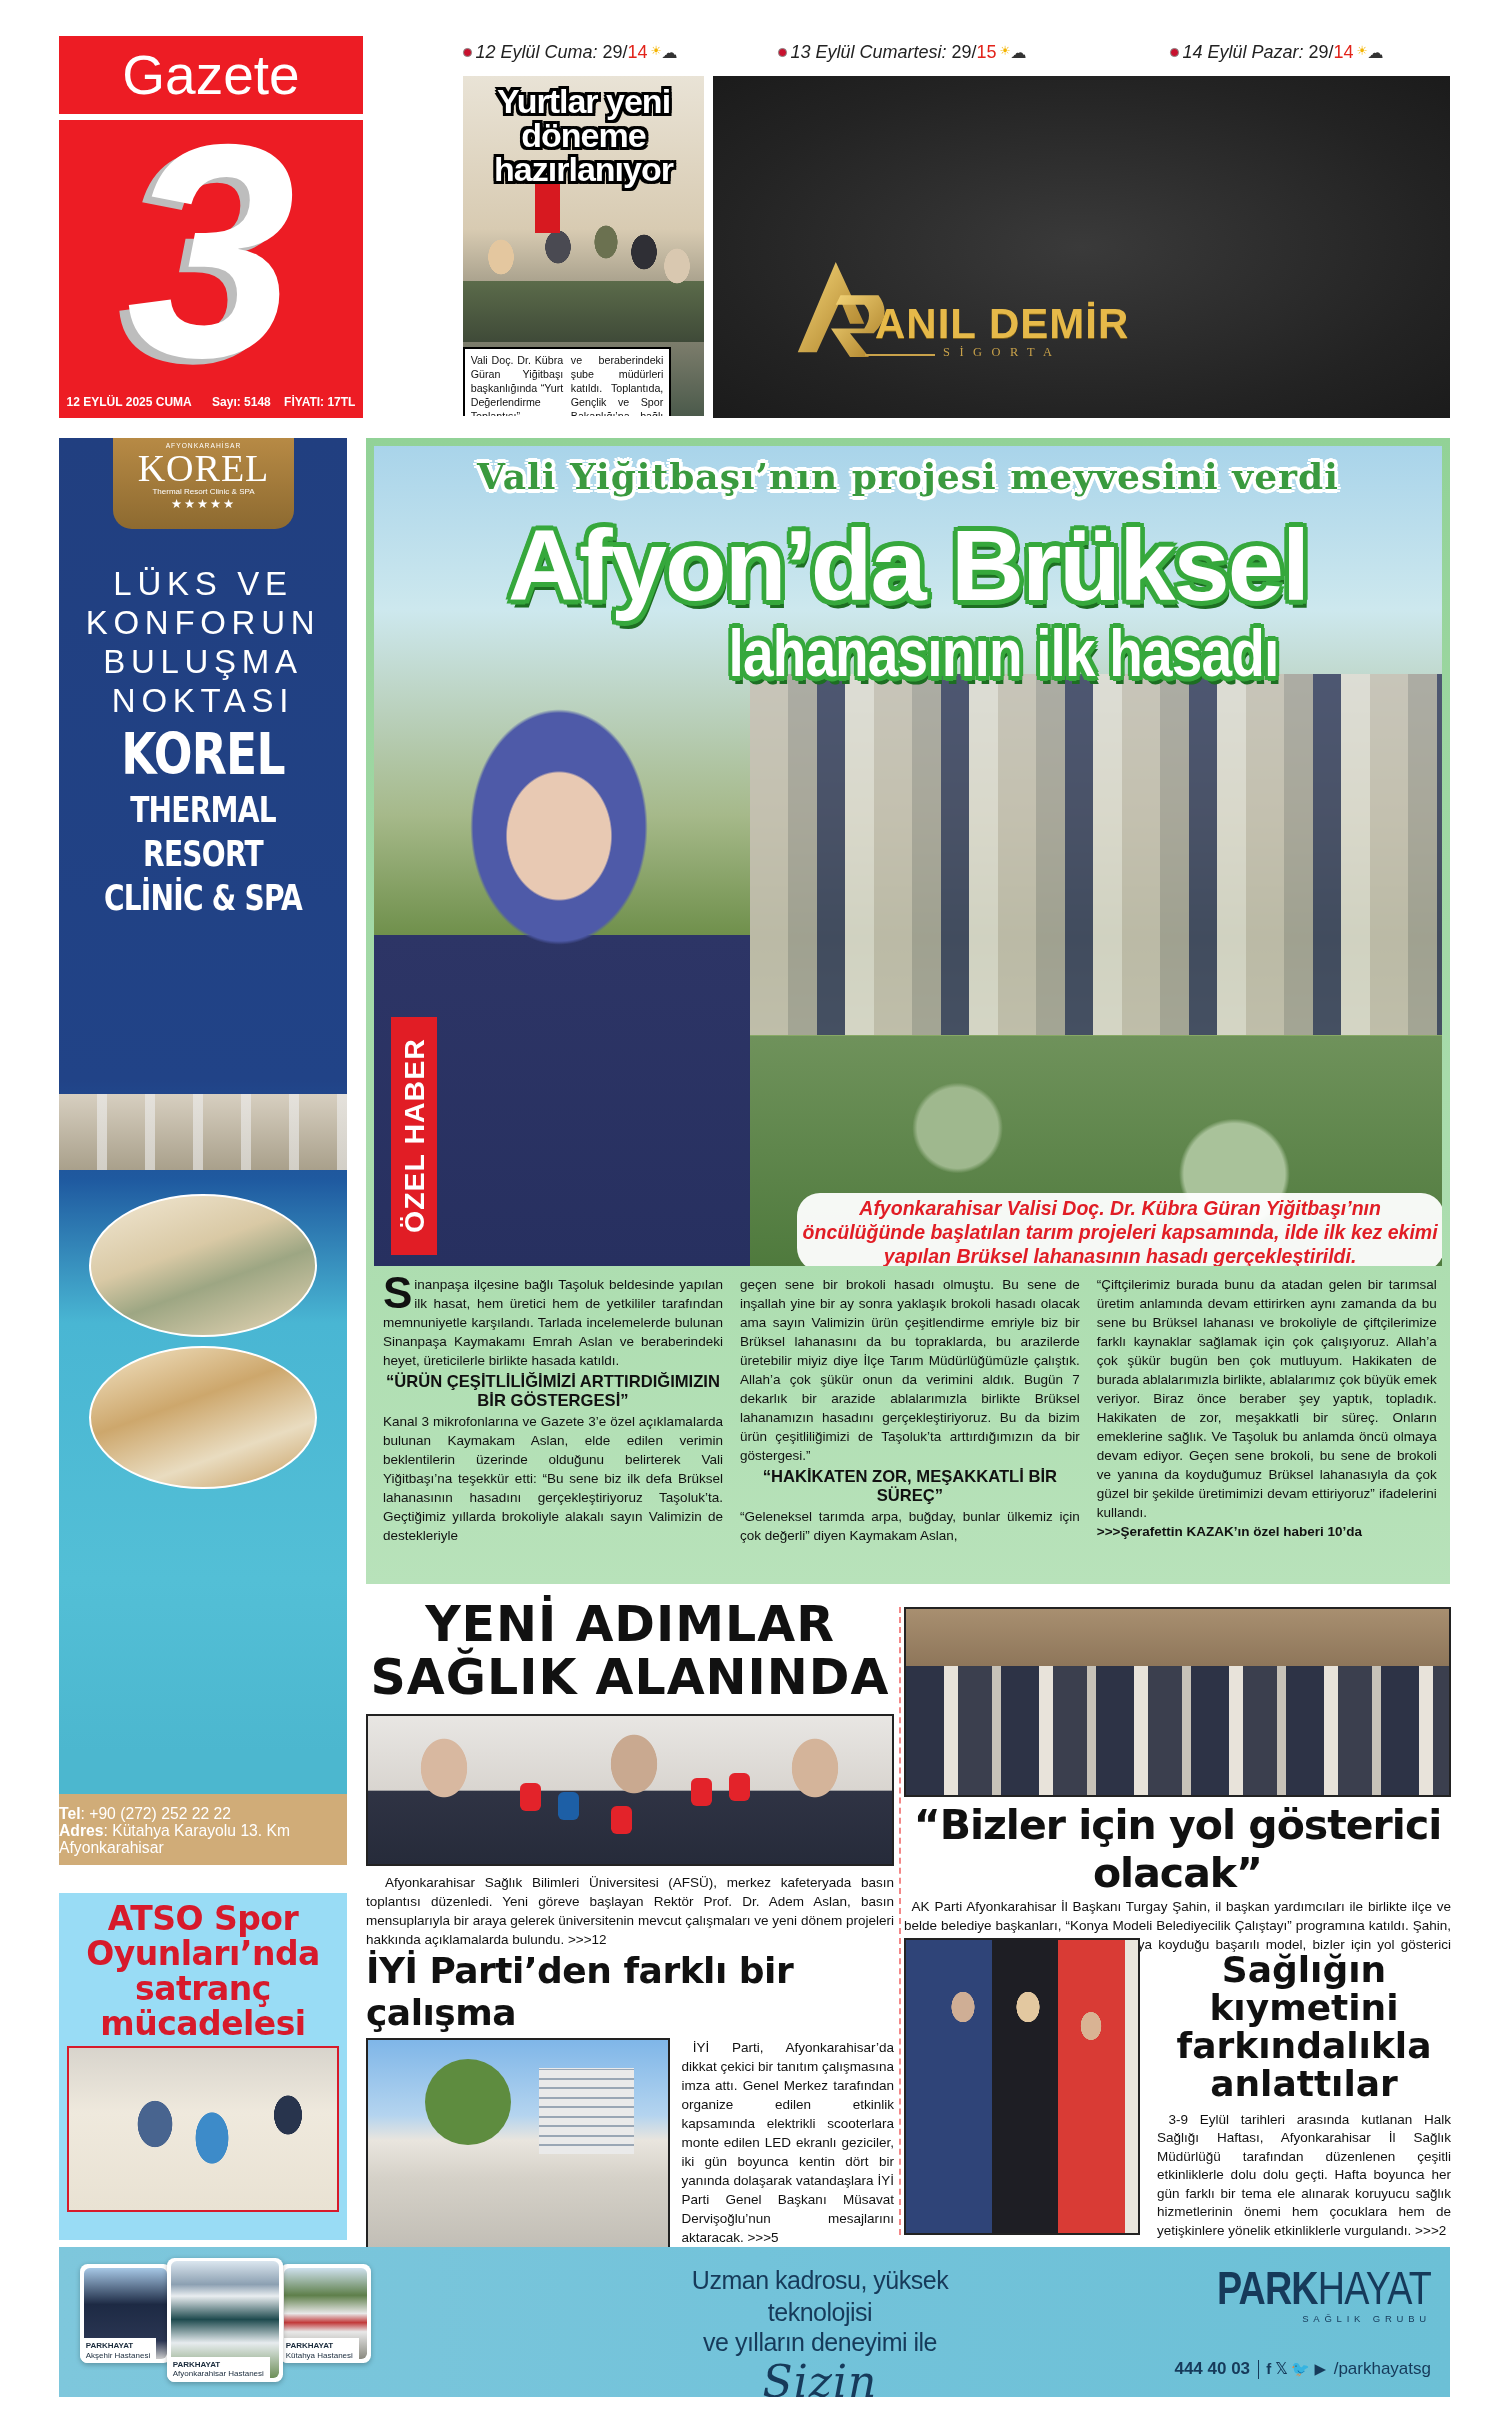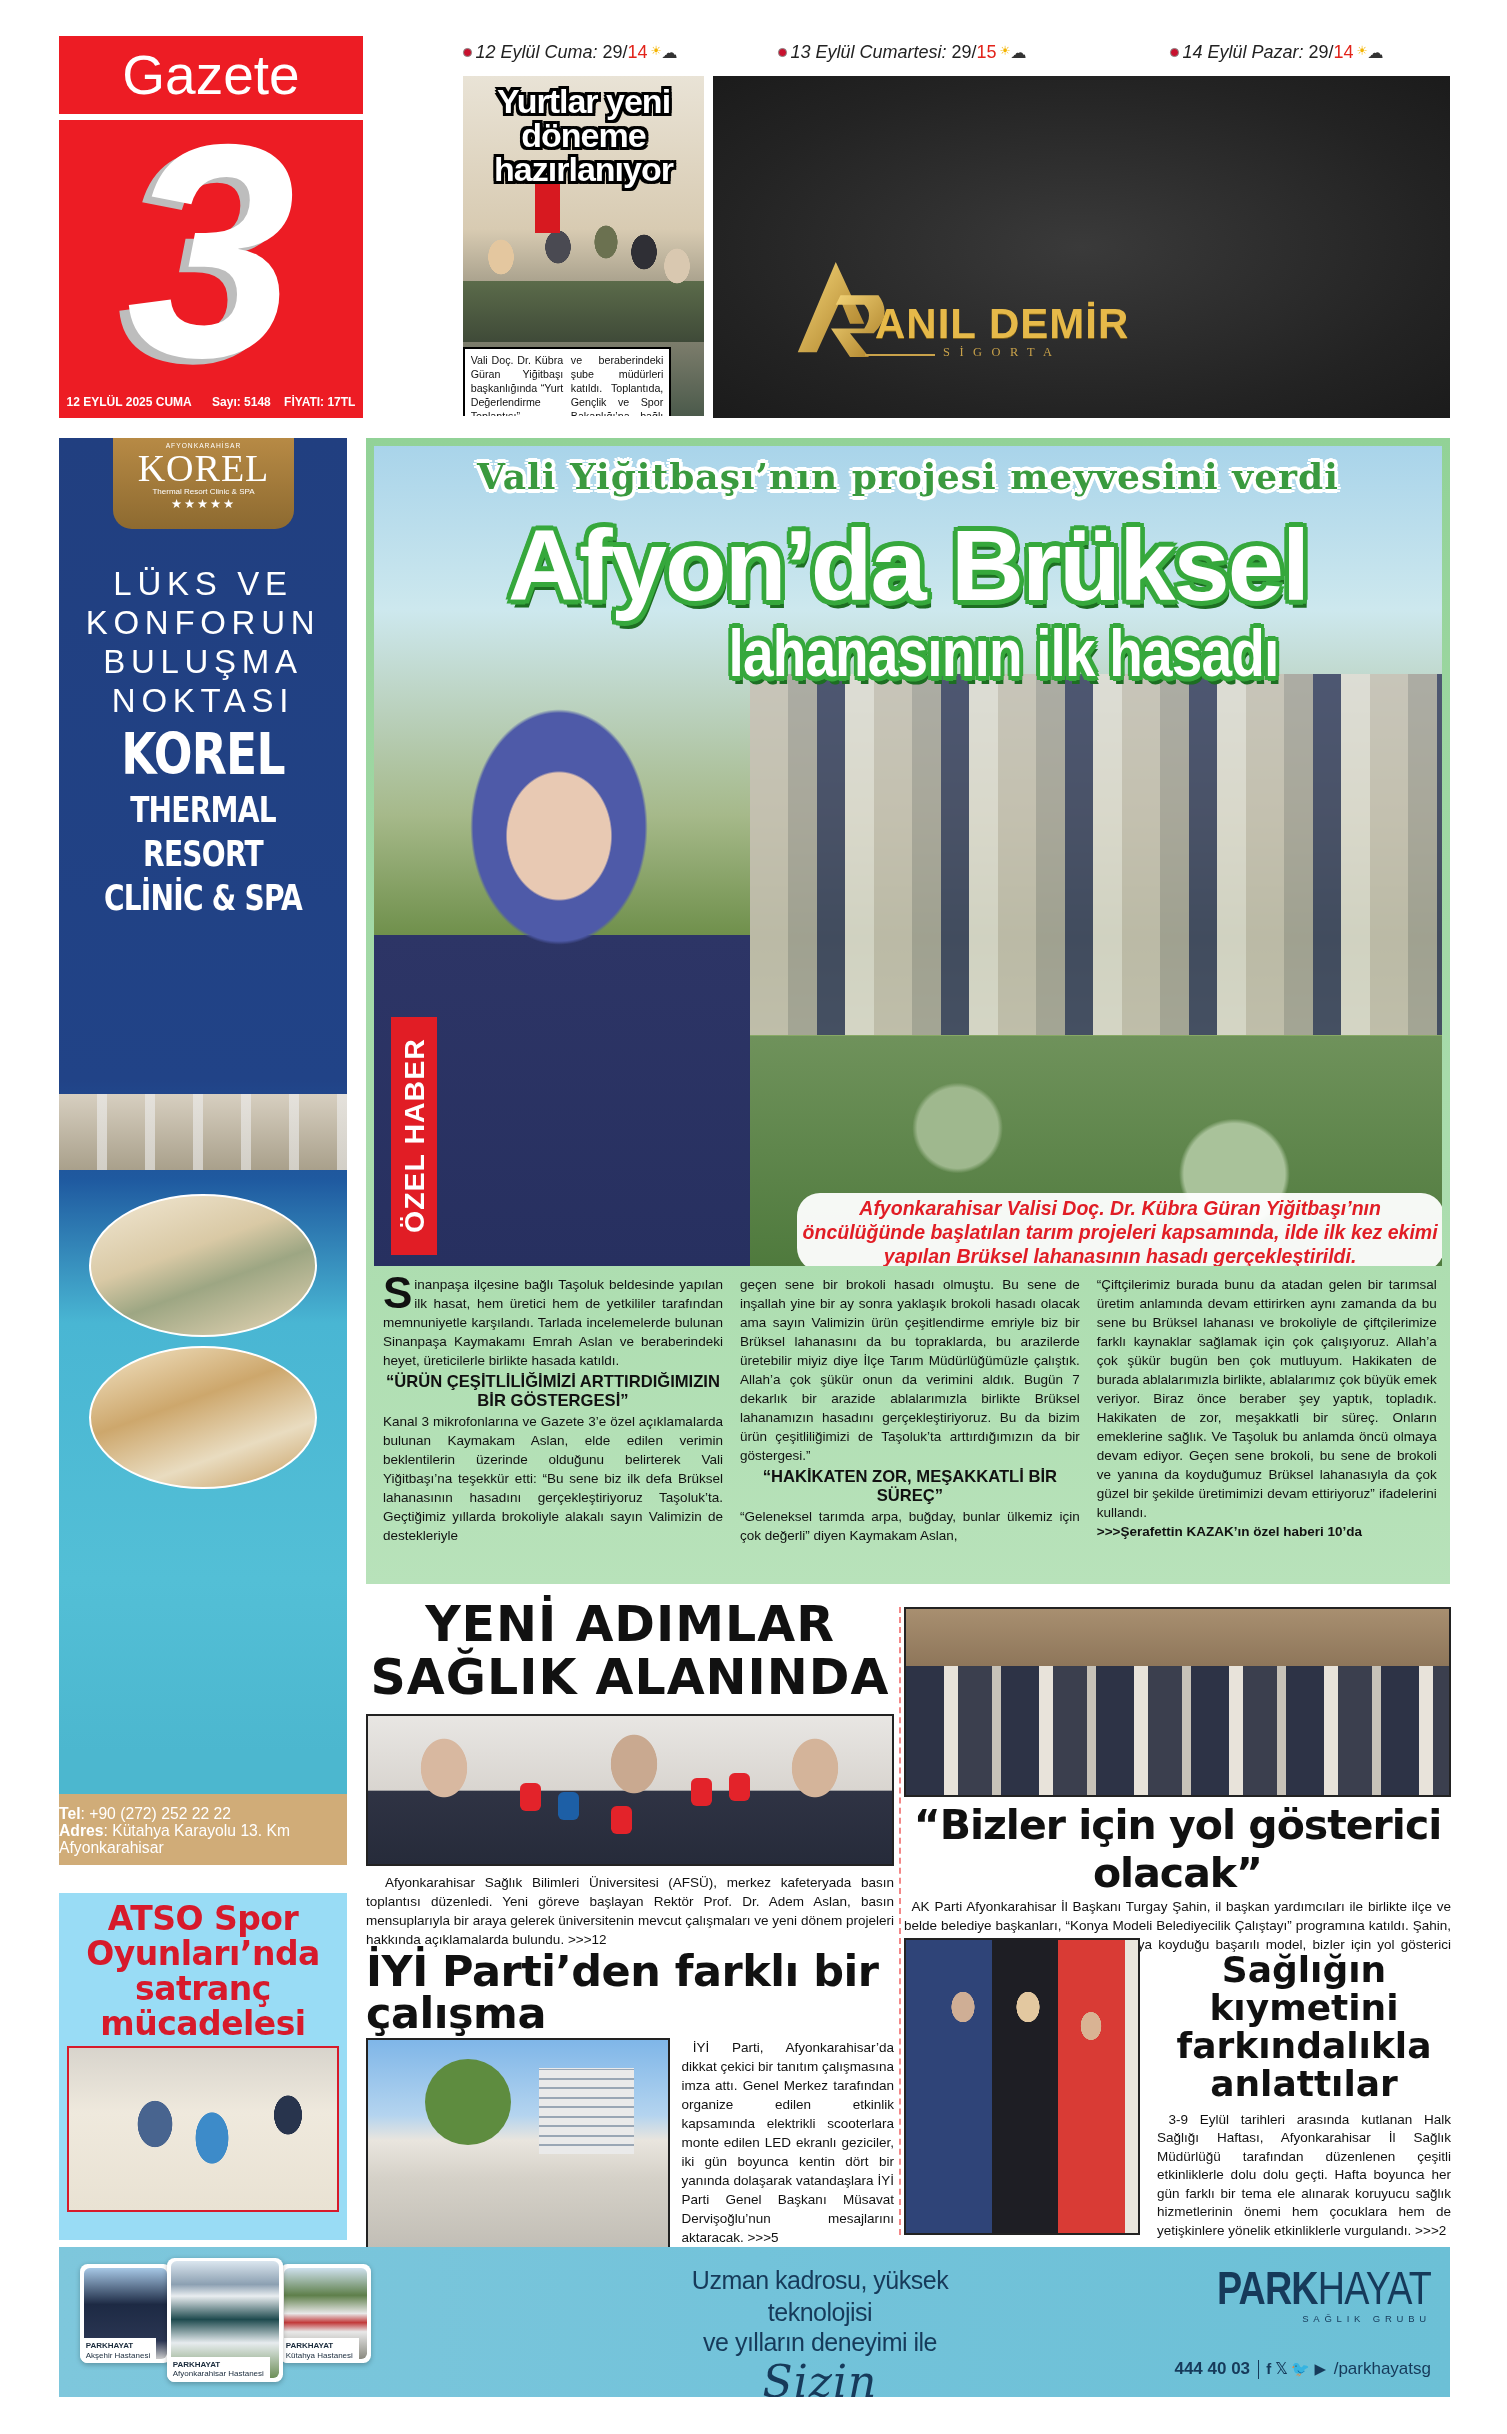--- a/index.html
+++ b/index.html
@@ -96,21 +96,21 @@
   .saglik .title { text-align: center; font-size: 49px; line-height: 53px; font-weight: 900; letter-spacing: 1px; font-family: "DejaVu Sans", sans-serif; }
   .saglik .photo { margin-top: 9.5px; height: 152px; border: 2.9px solid #222; background:
       radial-gradient(ellipse 38px 48px at 76px 52px,#d8b8a0 60%,transparent 62%),
       radial-gradient(ellipse 38px 48px at 266px 48px,#c9a990 60%,transparent 62%),
       radial-gradient(ellipse 38px 48px at 447px 52px,#d4b49a 60%,transparent 62%),
       linear-gradient(180deg,#e8e6e3 0%,#d9d5d0 50%,#2f3344 51%,#262b3a 100%); position: relative; }
   .saglik .mic { position: absolute; width: 21px; height: 28.5px; border-radius: 5.7px; }
   .saglik .text { margin-top: 7.6px; font-size: 13.5px; line-height: 19px; text-align: justify; text-indent: 19px; }
 
   .iyi { left: 366px; top: 1950px; width: 528px; }
-  .iyi .title { font-size: 43px; font-weight: 900; line-height: 42px; font-family: "DejaVu Sans", sans-serif; letter-spacing: -0.5px; }
+  .iyi .title { font-size: 36px; font-weight: 900; line-height: 42px; font-family: "DejaVu Sans", sans-serif; letter-spacing: -0.5px; }
   .iyi .wrap { display: flex; gap: 11.4px; margin-top: 3.8px; }
   .iyi .photo { width: 304px; height: 255px; border: 2.9px solid #222; background: linear-gradient(180deg,#7fb6e8 0%,#b4d4ef 30%,#e9e5de 40%,#d5d1c8 55%,#b6b2aa 100%); flex: none; position: relative; }
   .iyi .photo .bld { position:absolute; left: 171px; top: 28.5px; width: 95px; height: 86px; background: repeating-linear-gradient(0deg,#eaeaea 0 7.6px,#9aa7b5 7.6px 9.5px); }
   .iyi .photo .tree { position:absolute; left: 57px; top: 19px; width: 86px; height: 86px; border-radius: 50%; background: #5e8c3f; }
   .iyi .text { flex: 1; font-size: 13.5px; line-height: 19px; text-align: justify; text-indent: 11.4px; }
 
   .dashed-sep { left: 899px; top: 1607px; width: 0; height: 628px; border-left: 2.9px dashed #e55; opacity: .7; }
 
   
   .bizler { left: 904px; top: 1607px; width: 547px; }

